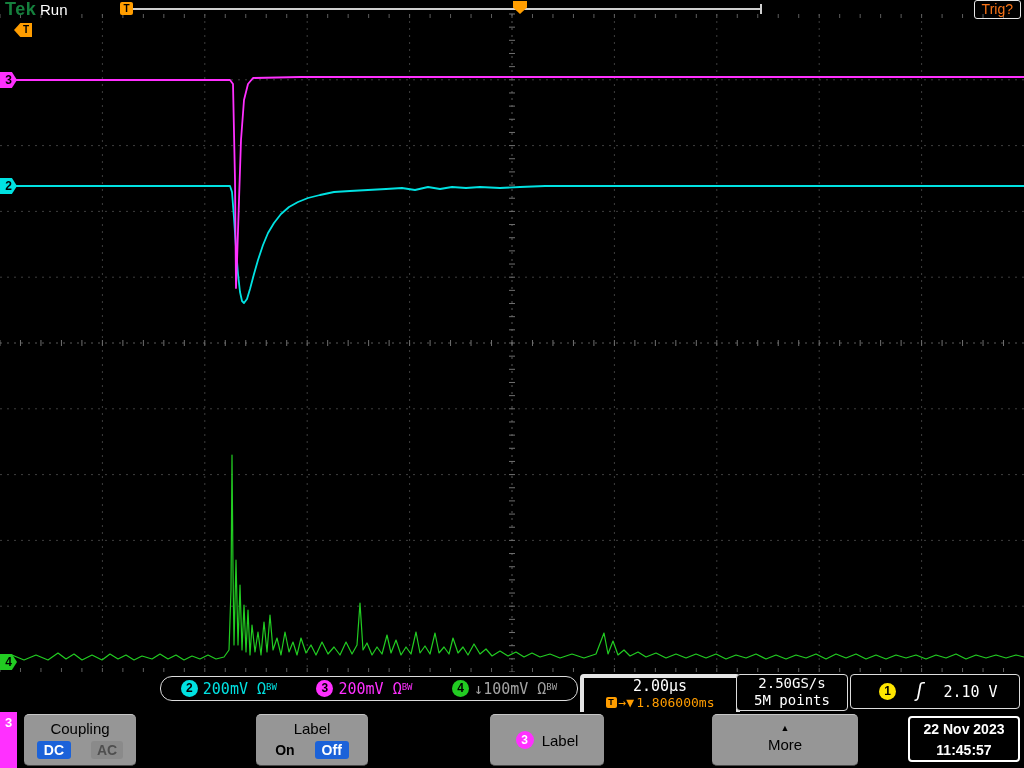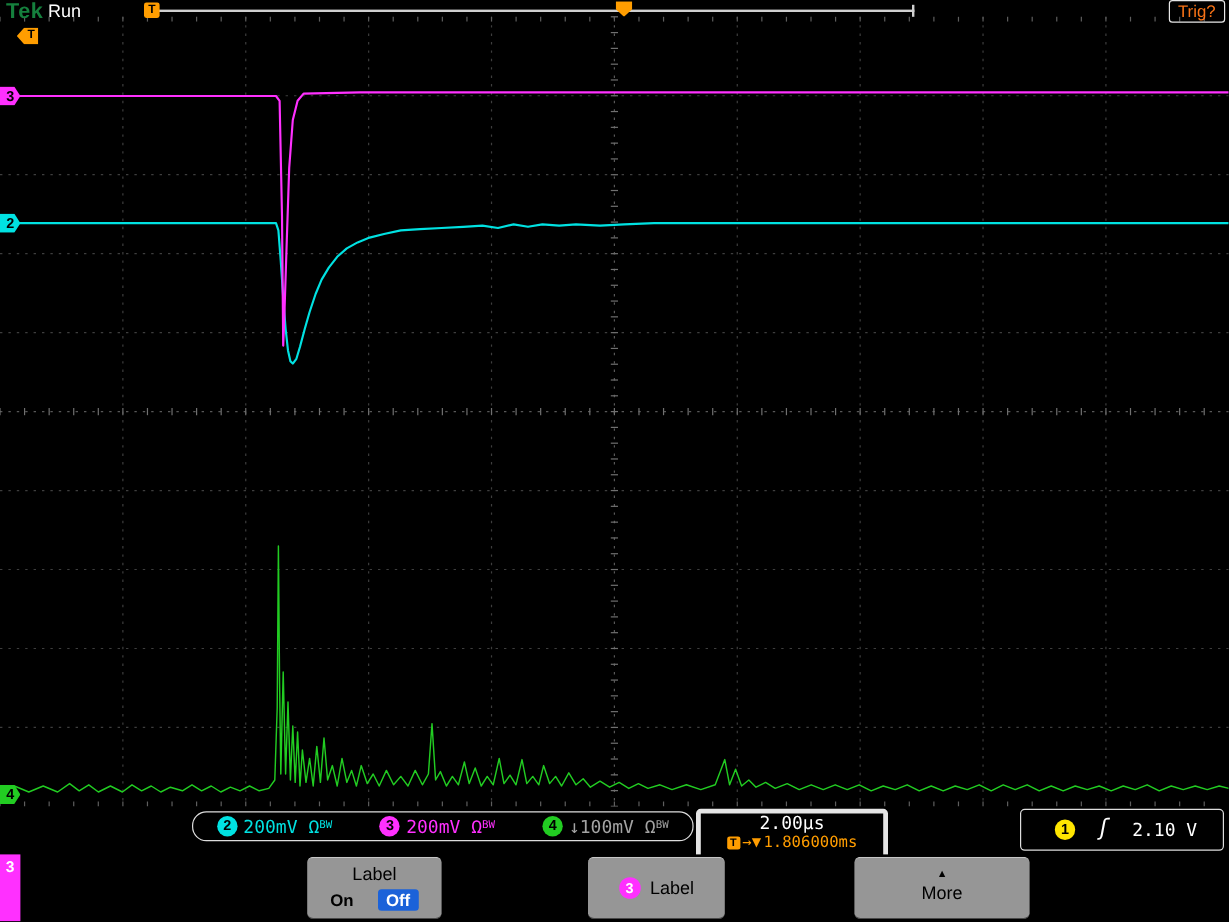--- a/index.html
+++ b/index.html
@@ -339,30 +339,41 @@
 
   <div class="tbox">
     <div class="trow1">2.00µs</div>
     <div class="trow2">
       <span class="t-mini">T</span>
         <span>→▼</span>
         <span>1.806000ms</span>
     </div>
   </div>
 
+  <div class="abox">
+    <div>2.50GS/s</div>
+    <div>5M points</div>
+  </div>
 
   <div class="gbox">
     <span class="badge b1">1</span>
     <span class="slope">ʃ</span>
     <span>2.10 V</span>
   </div>
 
   <div class="menubar">
     <div class="side-tab">3</div>
 
+    <div class="mbtn" style="left:24px;width:112px;">
+      <div class="mtitle">Coupling</div>
+      <div class="opts">
+        <span class="chipblue">DC</span>
+        <span class="dim">AC</span>
+      </div>
+    </div>
 
 
     <div class="mbtn" style="left:256px;width:112px;">
       <div class="mtitle">Label</div>
       <div class="opts">
         <span class="plain">On</span>
         <span class="chipblue">Off</span>
       </div>
     </div>
 
@@ -372,15 +383,19 @@
         <span class="lbadge">3</span>
         <span>Label</span>
       </div>
     </div>
 
     <div class="mbtn morebtn" style="left:712px;width:146px;">
       <div class="morearrow">▲</div>
       <div class="mtitle">More</div>
     </div>
 
+    <div class="datetime">
+      <div>22 Nov 2023</div>
+      <div>11:45:57</div>
+    </div>
   </div>
 
 </div>
 
 </body></html>

